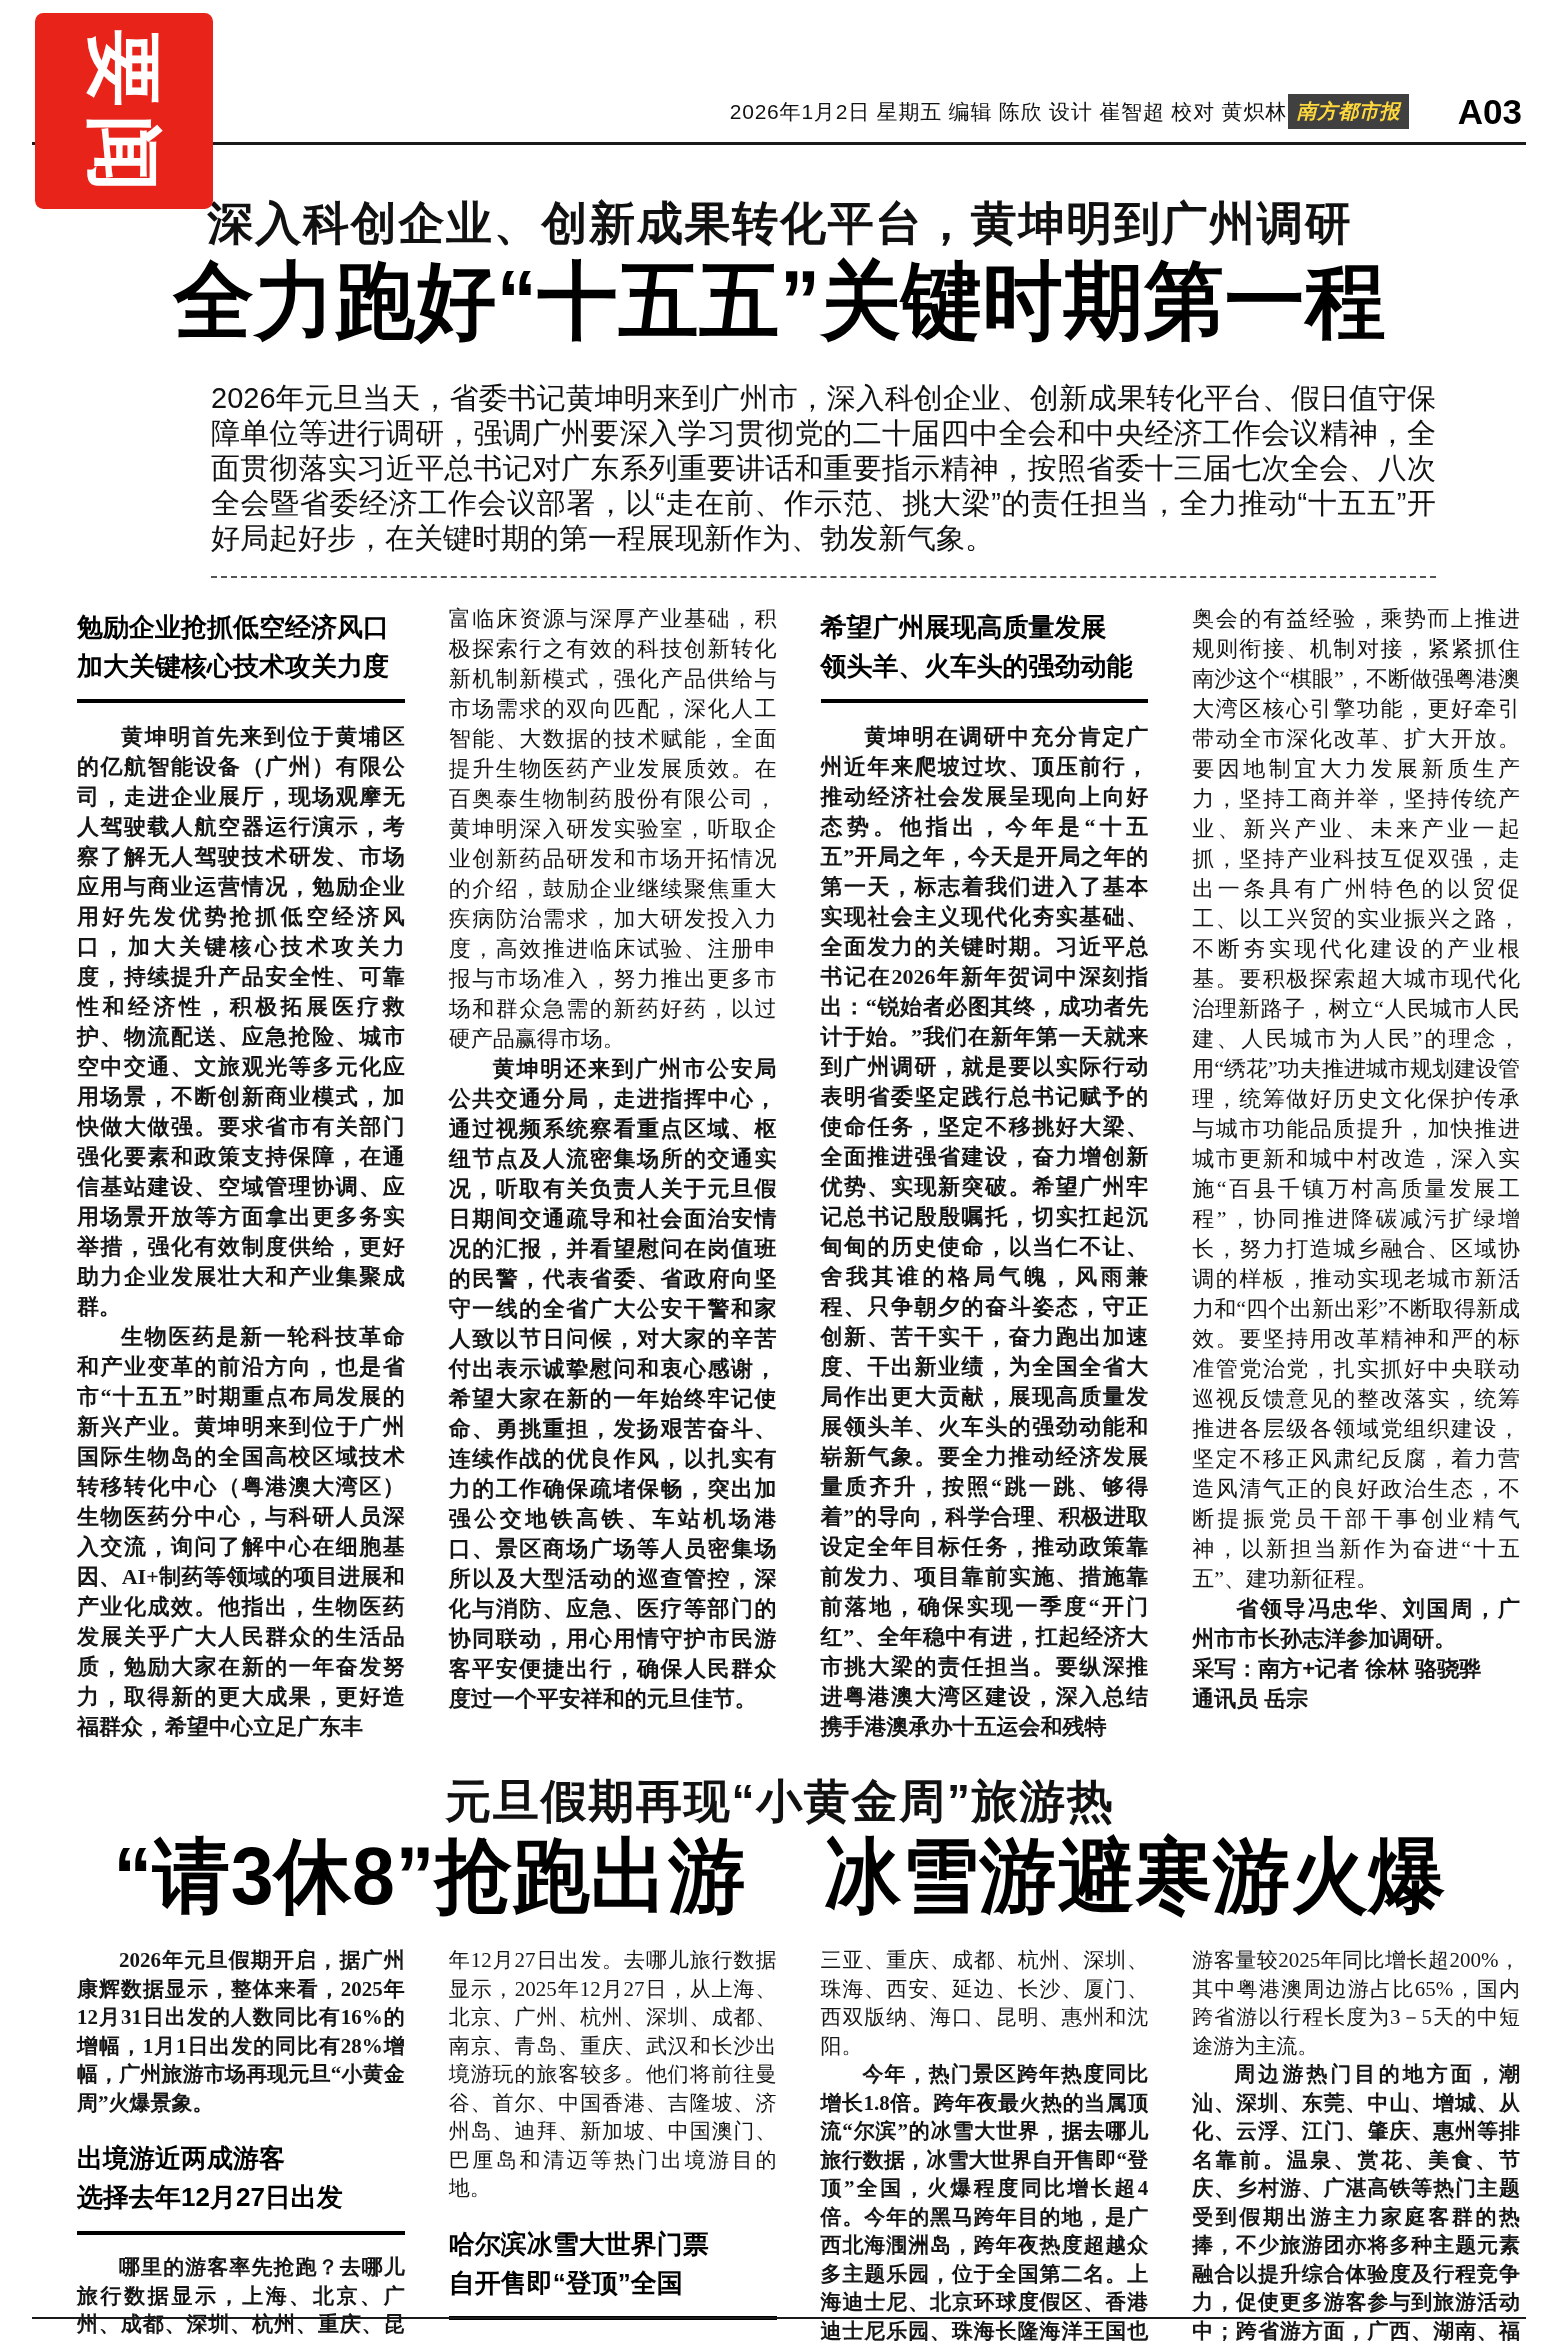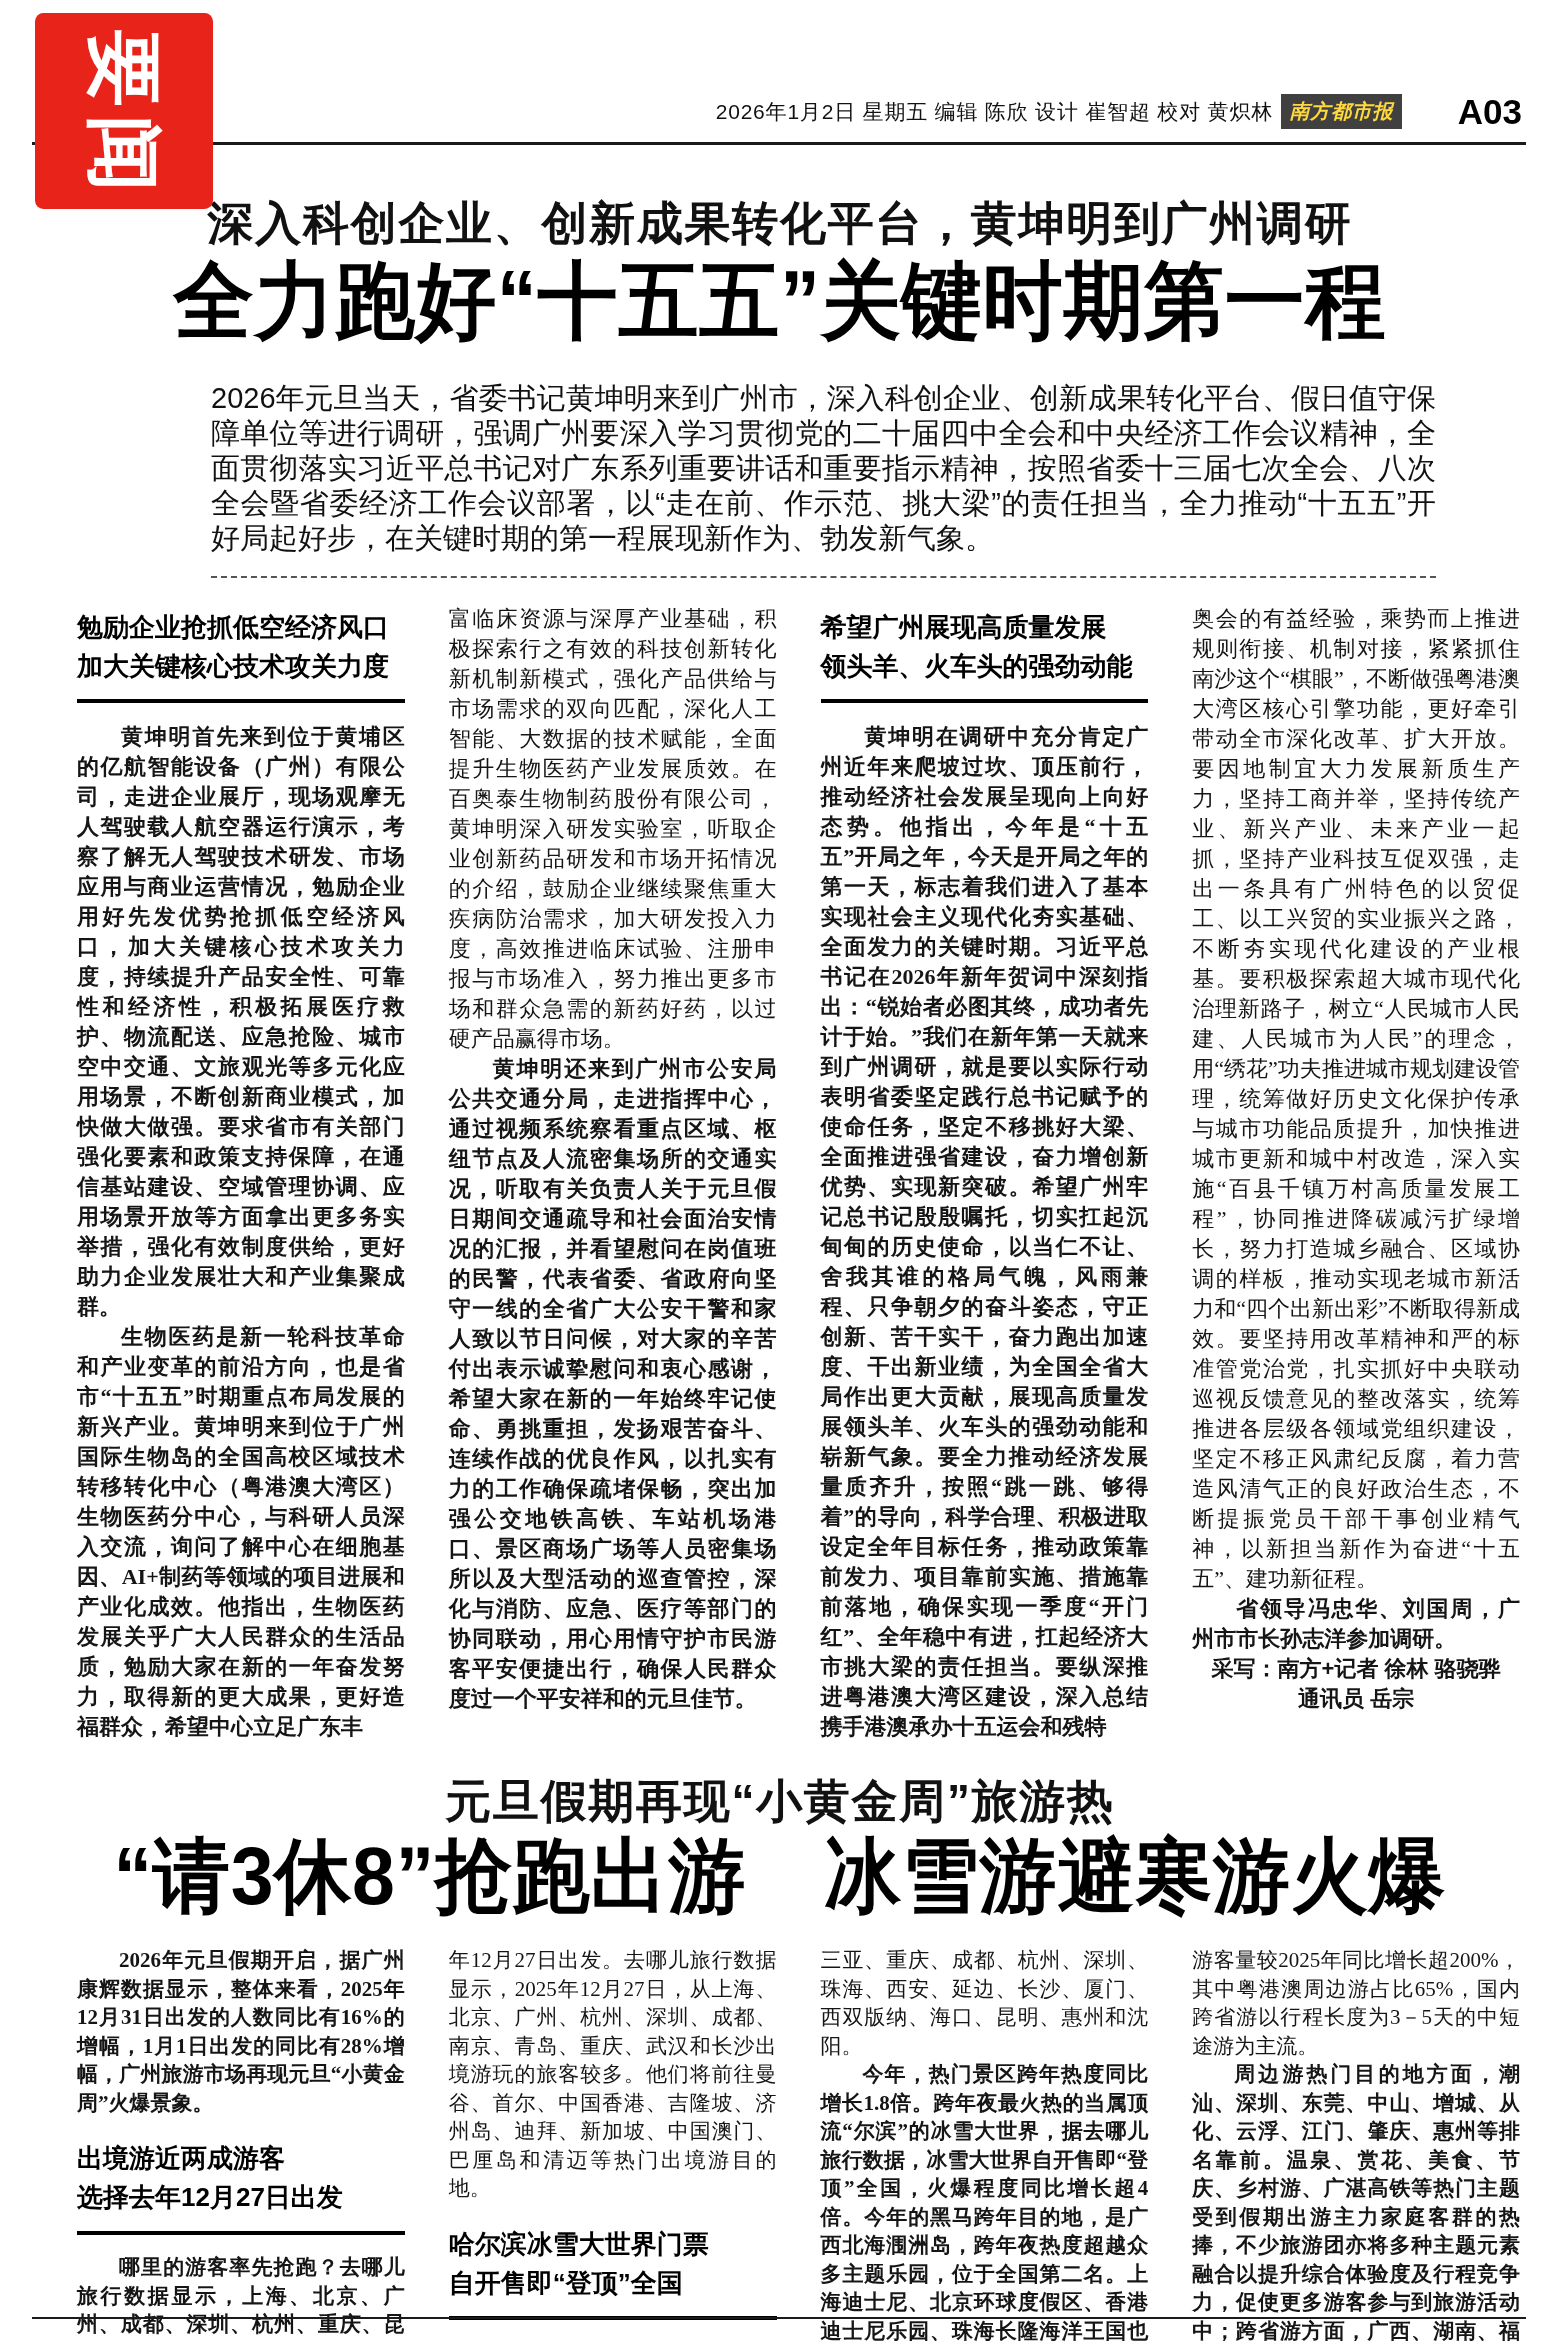--- a/index.html
+++ b/index.html
@@ -19,21 +19,21 @@
     background:#e8231a;border-radius:8.4px;
     display:flex;flex-direction:column;align-items:center;justify-content:center;
     z-index:3;
   }
   .badge span{
     color:#fff;font-family:"Liberation Sans",sans-serif;font-weight:900;
     font-size:77px;line-height:85px;display:block;transform:rotate(90deg);
   }
   .header-right{
     position:absolute;top:94px;right:38px;
-    display:flex;align-items:center;gap:8px;
+    display:flex;align-items:center;gap:1px;
     font-family:"Liberation Sans",sans-serif;
   }
   .date-line{font-size:21px;color:#111;letter-spacing:0.8px;}
   .brand-box{
     background:#404040;color:#ffd83d;
     font-weight:bold;font-style:italic;
     font-size:20px;padding:4.2px 8.4px;letter-spacing:0.8px;white-space:nowrap;
   }
   .page-no{font-size:35px;font-weight:900;color:#000;line-height:1;margin-left:48px;}
   
@@ -73,21 +73,21 @@
     font-size:26px;line-height:39px;color:#000;
     margin-bottom:0;
   }
   .subhead-rule{height:4.2px;background:#000;margin:13.4px 0 18.4px 0;}
   .a1 .col-subhead{margin-top:3.4px;}
   .mid-subhead{margin-top:22px;}
   .credit{
     font-family:"Liberation Sans",sans-serif;font-weight:bold;
     font-size:22.6px;line-height:37px;color:#000;
   }
-  .credit.center{text-align:center;text-indent:0 !important;}
+  .credit.center{text-align:left;text-indent:0 !important;}
   .article2-block{margin-top:37px;}
   .headline.h2{font-size:77px;line-height:94px;}
 </style>
 </head>
 <body>
 
 <div class="page">
 
   <div class="masthead-rule"></div>
   <div class="badge">

